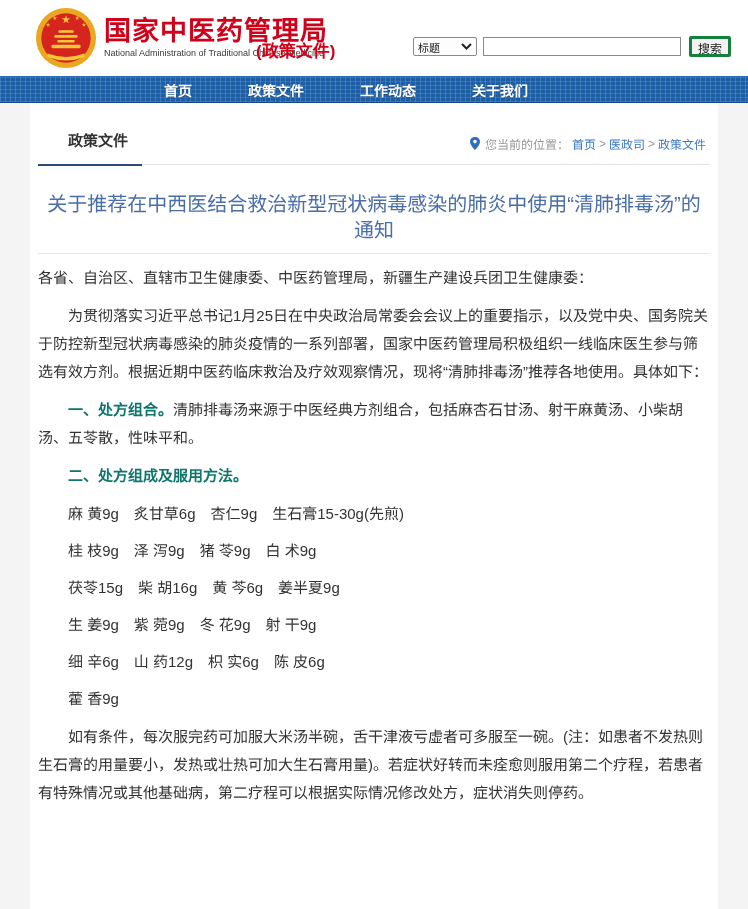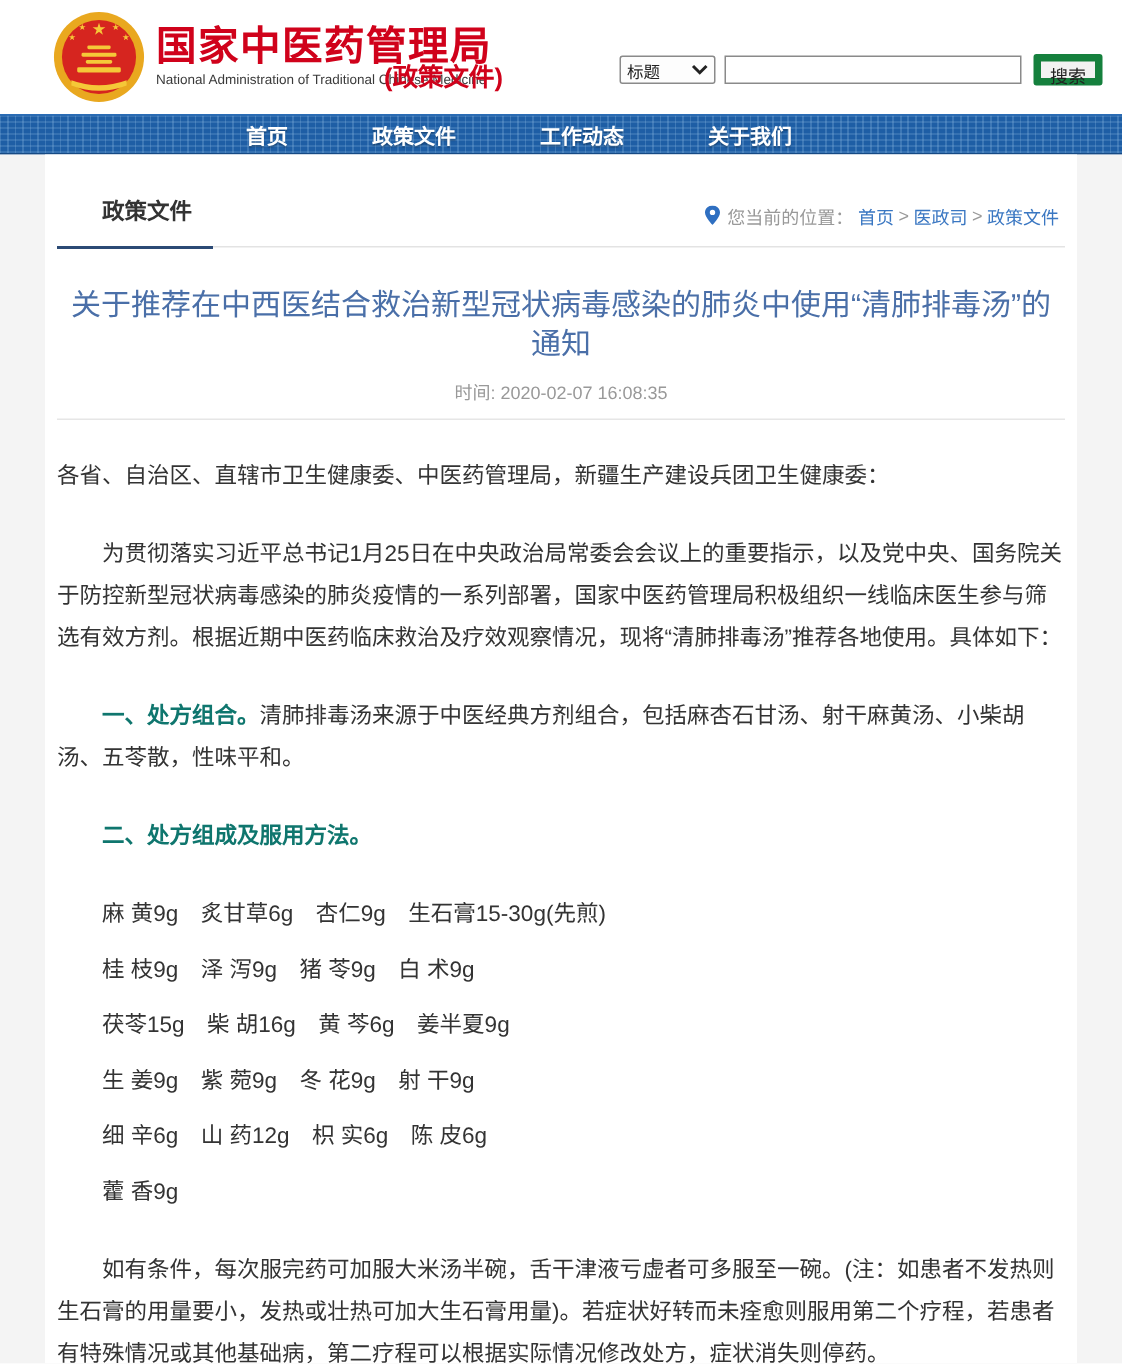--- a/index.html
+++ b/index.html
@@ -12,21 +12,21 @@
   .logo-wrap { position:absolute; left:34px; top:7px; width:64px; height:62px; }
   .site-title-wrap { position:absolute; left:104px; top:16px; }
   .site-name { font-size:27px; font-weight:bold; color:var(--brand-red,#d0021b); letter-spacing:1px; line-height:30px; }
   .site-name-en { font-size:9px; color:#3a3a3a; margin-top:2px; white-space:nowrap; }
   .section-label { position:absolute; left:256px; top:37px; font-size:17px; font-weight:bold; color:var(--brand-red,#d0021b); }
   .search-bar { position:absolute; left:413px; top:36px; display:flex; align-items:center; }
   .search-select { width:64px; height:19px; border:1px solid #8a8a8a; border-radius:2px; background:#fdfdfd;
     display:inline-flex; align-items:center; justify-content:space-between; padding:0 4px; font-size:11px; color:#222; cursor:default; }
   .search-input { width:198px; height:19px; border:1px solid #8a8a8a; margin-left:6px; font-size:12px; padding:0 4px; background:#fff; }
   .search-btn { height:21px; margin-left:8px; padding:0 6px; font-size:12px; color:#222;
-    background:#f2f2f2; border:5px solid #15803d; border-radius:2px; cursor:pointer; }
+    background:#f2f2f2; border:3px solid #15803d; border-radius:2px; cursor:pointer; }
 
   
   .main-nav { position:relative; width:748px; height:27px;
     background-color:var(--nav-blue,#1e5ea5);
     background-image:
       repeating-linear-gradient(90deg, rgba(140,185,225,.28) 0 1px, transparent 1px 5px),
       repeating-linear-gradient(0deg, rgba(140,185,225,.22) 0 1px, transparent 1px 4px);
     border-top:1px solid #2a6cb5; border-bottom:1px solid #164a84;
     display:flex; align-items:center; padding-left:164px; }
   .nav-item { color:#fff; font-size:14px; font-weight:bold; text-decoration:none; margin-right:56px;
@@ -45,21 +45,21 @@
   .pin-icon { display:inline-block; margin-right:2px; }
 
   
   .article { padding:0 0 20px 0; }
   .article-title { margin-top:26px; text-align:center; font-size:20px; font-weight:normal;
     color:var(--title-blue,#4a6fa8); line-height:26px; }
   .article-meta { margin-top:9px; text-align:center; font-size:12px; color:#999; }
   .meta-divider { margin-top:10px; border-bottom:1px solid #e6e6e6; }
   .doc-number { margin-top:10px; text-align:right; font-size:14px; color:#333; padding-right:4px; }
 
-  .article p { font-size:15px; line-height:28px; color:#333; margin:24px 0; text-indent:2em; }
+  .article p { font-size:15px; line-height:28px; color:#333; margin:10px 0; text-indent:2em; }
   .article p.no-indent { text-indent:0; }
   .article p b { font-weight:bold; color:#0f766e; }
   .article p.herb-line { margin:9px 0; }
 </style>
 </head>
 <body>
 
 <div class="viewport">
 
   <header class="site-header">
@@ -120,24 +120,20 @@
           <span class="crumb-sep">&gt;</span>
           <a href="#" class="crumb-link">医政司</a>
           <span class="crumb-sep">&gt;</span>
           <a href="#" class="crumb-link">政策文件</a>
         </div>
         <span class="active-bar"></span>
       </div>
 
       <article class="article">
         <h1 class="article-title">关于推荐在中西医结合救治新型冠状病毒感染的肺炎中使用“清肺排毒汤”的通知</h1>
-        <div class="article-meta">
-          <span>时间:</span>
-          <span>2020-02-07 16:08:35</span>
-        </div>
         <div class="meta-divider"></div>
 
         <p class="no-indent">各省、自治区、直辖市卫生健康委、中医药管理局，新疆生产建设兵团卫生健康委：</p>
         <p>为贯彻落实习近平总书记1月25日在中央政治局常委会会议上的重要指示，以及党中央、国务院关于防控新型冠状病毒感染的肺炎疫情的一系列部署，国家中医药管理局积极组织一线临床医生参与筛选有效方剂。根据近期中医药临床救治及疗效观察情况，现将“清肺排毒汤”推荐各地使用。具体如下：</p>
         <p><b>一、处方组合。</b><span>清肺排毒汤来源于中医经典方剂组合，包括麻杏石甘汤、射干麻黄汤、小柴胡汤、五苓散，性味平和。</span></p>
         <p><b>二、处方组成及服用方法。</b></p>
 
         <p class="herb-line">麻 黄9g　炙甘草6g　杏仁9g　生石膏15-30g(先煎)</p>
         <p class="herb-line">桂 枝9g　泽 泻9g　猪 苓9g　白 术9g</p>
         <p class="herb-line">茯苓15g　柴 胡16g　黄 芩6g　姜半夏9g</p>

